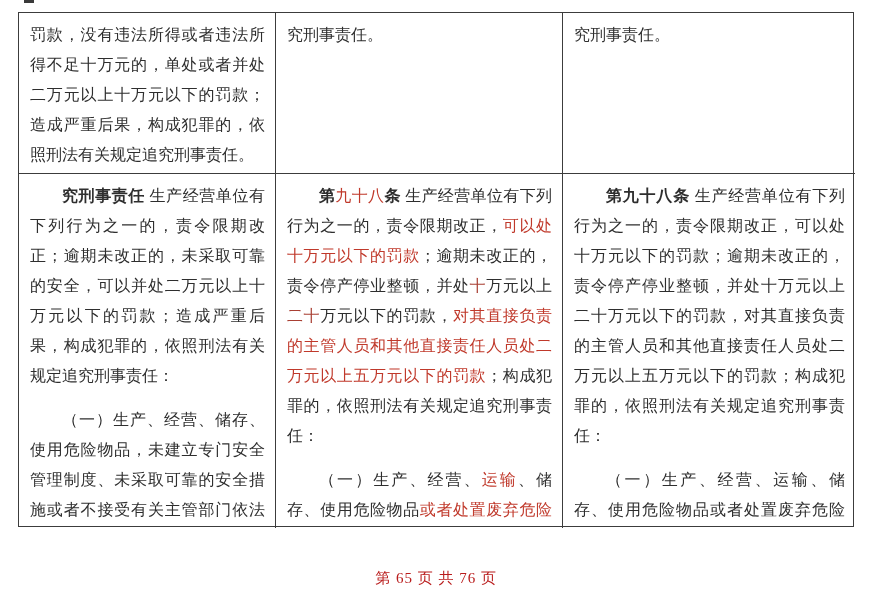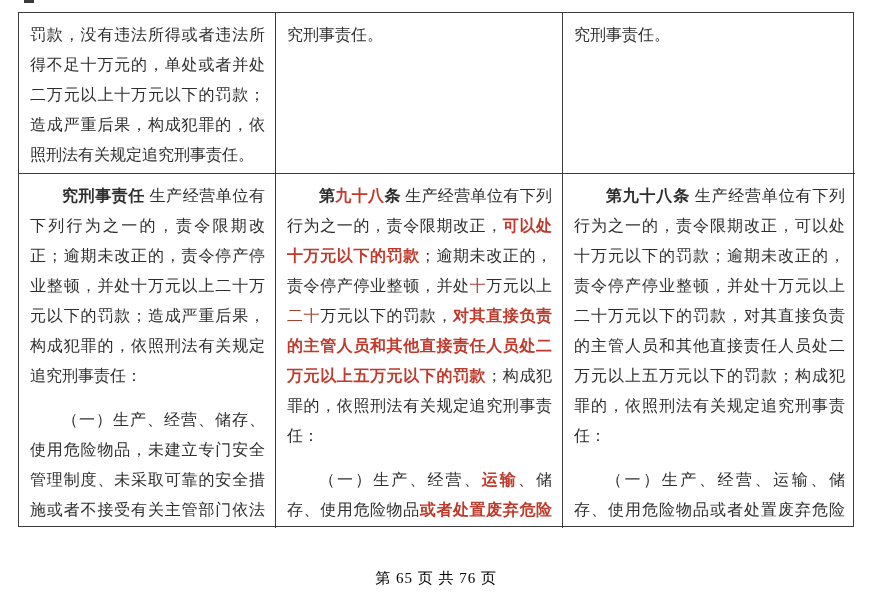--- a/index.html
+++ b/index.html
@@ -42,28 +42,28 @@
     line-height: 30px;
     text-align: justify;
   }
   .cell.col1, .cell.col2 { border-right: 1px solid var(--line); }
   .cell.row1 { border-bottom: 1px solid var(--line); }
   .para { margin: 0; text-indent: 2em; }
   .para + .para { margin-top: 14px; }
   .para.noindent { text-indent: 0; }
   .seg-bold { font-weight: 700; }
   .seg-red { color: var(--red); }
-  .seg-redbold { color: var(--redbold); font-weight: 700; }
+  .seg-redbold { color: var(--redbold); font-weight: 400; }
   .footer {
     position: absolute;
     left: 0; right: 0;
     top: 569px;
     text-align: center;
     font-size: 15px;
-    color: #000000;
+    color: #b91c1c;
     letter-spacing: 1px;
   }
 </style>
 </head>
 <body>
 
 <div class="page">
 
   <div class="edge-artifact"></div>
 
@@ -75,21 +75,21 @@
 
     <div class="cell col2 row1">
       <p class="para noindent">究刑事责任。</p>
     </div>
 
     <div class="cell col3 row1">
       <p class="para noindent">究刑事责任。</p>
     </div>
 
     <div class="cell col1 row2">
-      <p class="para"><span class="seg-bold">究刑事责任</span><span> 生产经营单位有下列行为之一的，责令限期改正；逾期未改正的，责令停产停业整顿，并处十万元以上二十万元以下的罚款；造成严重后果，构成犯罪的，依照刑法有关规定追究刑事责任：</span></p>
+      <p class="para"><span class="seg-bold">究刑事责任</span><span> 生产经营单位有下列行为之一的，责令限期改正；逾期未改正的，未采取可靠的安全，可以并处二万元以上十万元以下的罚款；造成严重后果，构成犯罪的，依照刑法有关规定追究刑事责任：</span></p>
       <p class="para"><span>（一）生产、经营、储存、使用危险物品，未建立专门安全管理制度、未采取可靠的安全措施或者不接受有关主管部门依法实施的监督管理的；</span></p>
     </div>
 
     <div class="cell col2 row2">
       <p class="para"><span class="seg-bold">第</span><span class="seg-redbold">九十八</span><span class="seg-bold">条</span><span> 生产经营单位有下列行为之一的，责令限期改正，</span><span class="seg-redbold">可以处十万元以下的罚款</span><span>；逾期未改正的，责令停产停业整顿，并处</span><span class="seg-red">十</span><span>万元以上</span><span class="seg-red">二十</span><span>万元以下的罚款，</span><span class="seg-redbold">对其直接负责的主管人员和其他直接责任人员处二万元以上五万元以下的罚款</span><span>；构成犯罪的，依照刑法有关规定追究刑事责任：</span></p>
       <p class="para"><span>（一）生产、经营、</span><span class="seg-redbold">运输</span><span>、储存、使用危险物品</span><span class="seg-redbold">或者处置废弃危险物品</span></p>
     </div>
 
     <div class="cell col3 row2">
       <p class="para"><span class="seg-bold">第九十八条</span><span> 生产经营单位有下列行为之一的，责令限期改正，可以处十万元以下的罚款；逾期未改正的，责令停产停业整顿，并处十万元以上二十万元以下的罚款，对其直接负责的主管人员和其他直接责任人员处二万元以上五万元以下的罚款；构成犯罪的，依照刑法有关规定追究刑事责任：</span></p>

